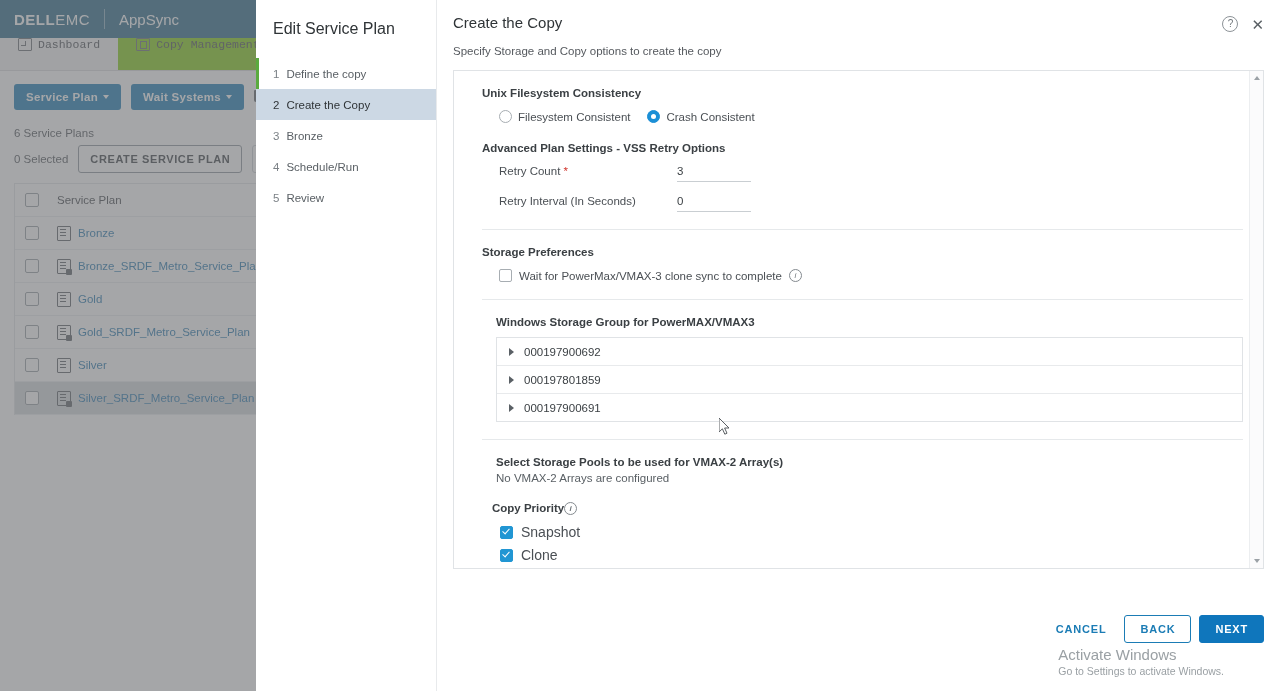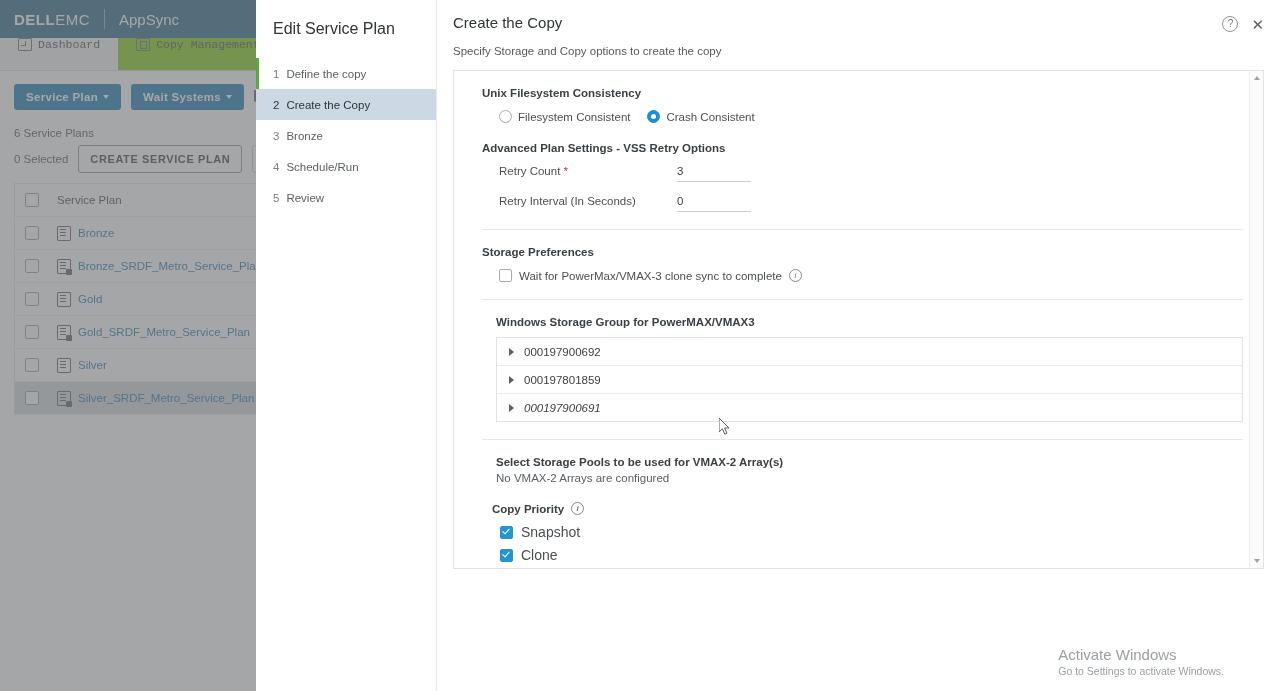--- a/index.html
+++ b/index.html
@@ -473,21 +473,21 @@
     display: flex;
     align-items: center;
     gap: 10px;
     height: 27px;
     padding-left: 12px;
     border-bottom: 1px solid #e8eaec;
     font-size: 11.5px;
     color: #3b4044;
     cursor: pointer;
   }
-  .acc-row:last-child { border-bottom: none; font-style: italic; }
+  .acc-row:last-child { border-bottom: none; }
   .tri {
     width: 0; height: 0;
     border-top: 4px solid transparent;
     border-bottom: 4px solid transparent;
     border-left: 5px solid #5a6065;
     flex: none;
   }
 
   .pools-head {
     font-size: 11.5px;
@@ -497,22 +497,21 @@
     margin-bottom: 4px;
   }
   .pools-note {
     font-size: 11.5px;
     color: #5a6065;
     padding-left: 14px;
     margin-bottom: 18px;
   }
   .cp-head {
     display: flex;
-    align-items: center;
-    gap: 7px;
+    align-items: flex-start;
     font-size: 11.5px;
     font-weight: bold;
     color: #3b4044;
     padding-left: 10px;
     margin-bottom: 9px;
   }
   .cp-item {
     display: flex;
     align-items: center;
     gap: 8px;
@@ -800,20 +799,25 @@
         </label>
 
       </div>
 
       <div class="sb-track">
         <span class="sb-arrow up"></span>
         <span class="sb-arrow down"></span>
       </div>
     </div>
 
+    <div class="footer">
+      <button class="btn-text">CANCEL</button>
+      <button class="btn-out">BACK</button>
+      <button class="btn-pri">NEXT</button>
+    </div>
 
   </div>
 </div>
 
 <div id="watermark">
   <div class="wm1">Activate Windows</div>
   <div class="wm2">Go to Settings to activate Windows.</div>
 </div>
 
 <div id="cursor">

